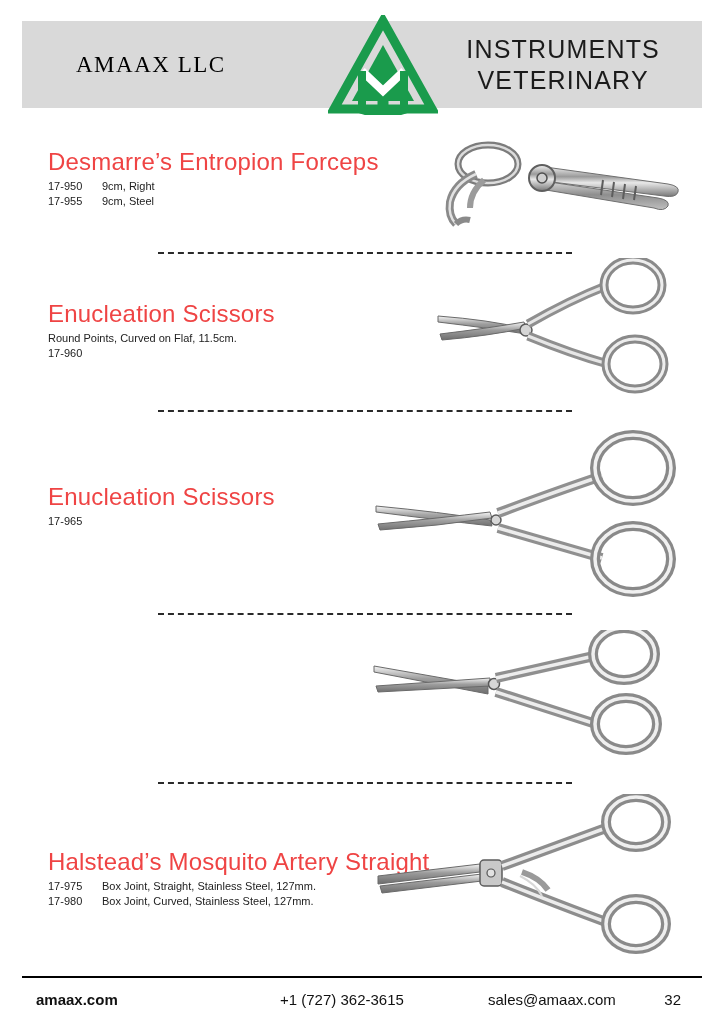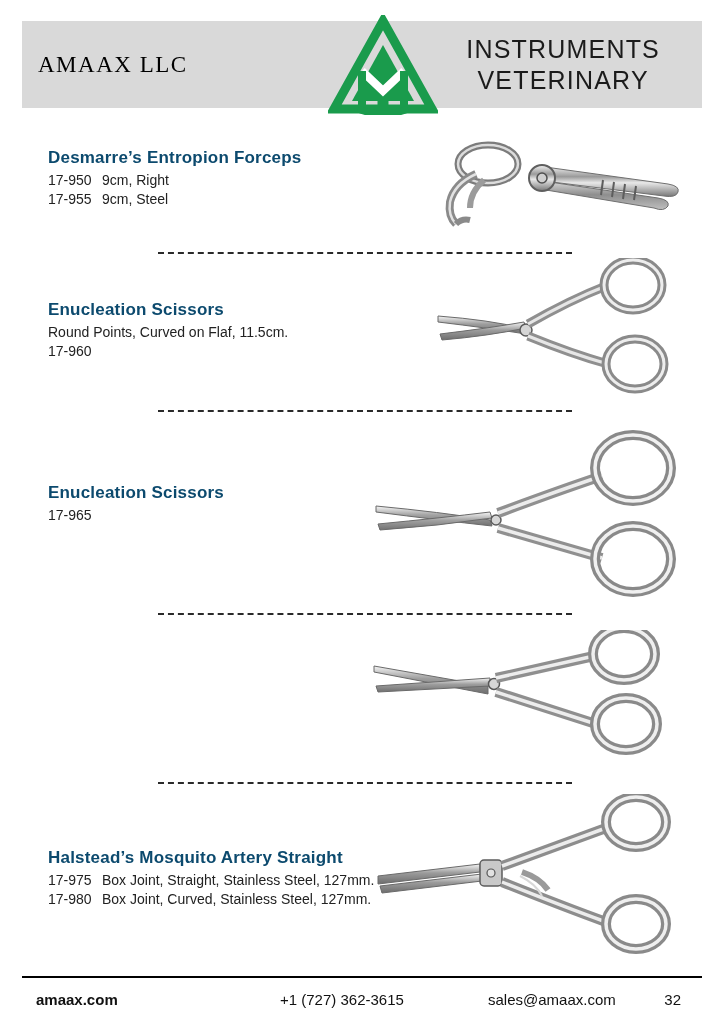--- a/index.html
+++ b/index.html
@@ -26,21 +26,21 @@
     background: #d9d9d9;
     display: flex;
     align-items: center;
     justify-content: space-between;
   }
   .brand {
     font-family: "Liberation Serif", serif;
     font-size: 23px;
     letter-spacing: 1.5px;
     color: #000;
-    padding-left: 16px;
+    padding-left: 54px;
     white-space: nowrap;
   }
   .logo-wrap {
     position: absolute;
     left: 306px;
     top: -6px;
     width: 110px;
     height: 100px;
   }
   .header-title {
@@ -58,29 +58,28 @@
     position: absolute;
     left: 0;
     width: 724px;
   }
   .text-block {
     position: absolute;
     left: 48px;
     width: 390px;
   }
   .prod-title {
-    font-size: 17px;
-    color: #0c4a6e;
+    font-size: 24px;
+    color: #ef4444;
     letter-spacing: 0.2px;
     margin-bottom: 3px;
     white-space: nowrap;
-    font-weight: bold;
   }
   .prod-sub {
-    font-size: 14px;
+    font-size: 11px;
     color: #222;
     line-height: 1.35;
     white-space: nowrap;
   }
   .code-line { display: block; }
   .code-line .code { display: inline-block; min-width: 54px; }
 
   .img-wrap {
     position: absolute;
   }

